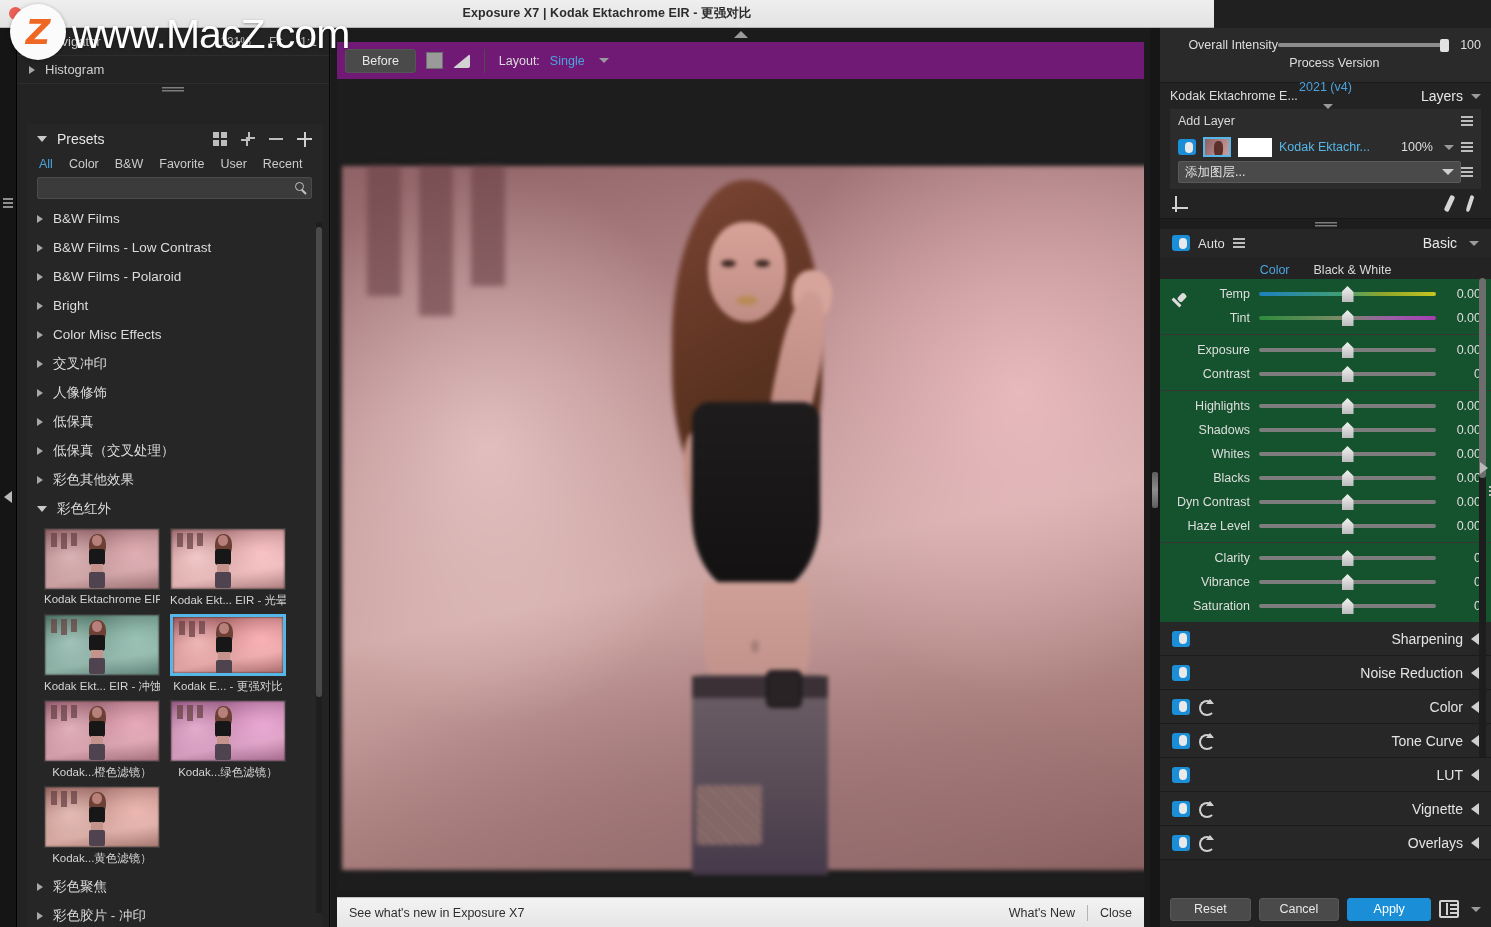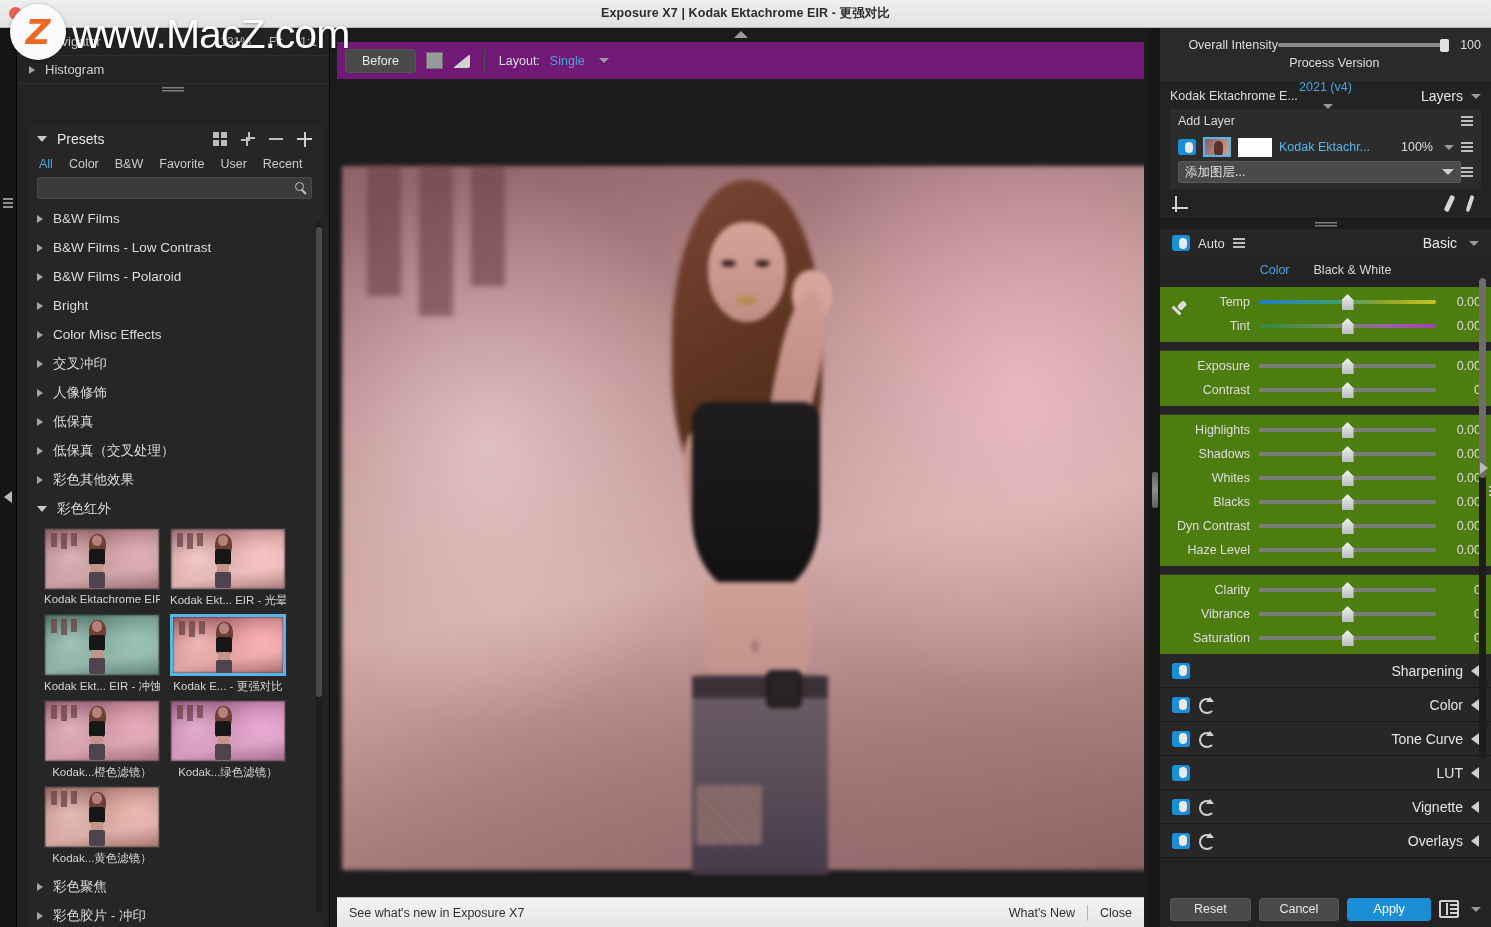--- a/index.html
+++ b/index.html
@@ -7,21 +7,21 @@
     width: 1491px; height: 927px;
     background: #1b1b1b;
     font-family: "Liberation Sans", "DejaVu Sans", sans-serif;
     overflow: hidden;
     -webkit-font-smoothing: antialiased;
   }
   #app { position: relative; width: 1491px; height: 927px; background:#202020; }
 
   
   .titlebar {
-    position:absolute; left:0; top:0; width:1491px; height:28px;
+    position:absolute; left:0; top:0; width:1214px; height:28px;
     background: linear-gradient(#f0efef,#e3e2e2);
     border-bottom:1px solid #b6b5b5;
     display:flex; align-items:center; justify-content:center;
   }
   .titlebar .title {
     font-size:12.5px; font-weight:bold; color:#2c2c2c; letter-spacing:.1px;
   }
   .win-dots { position:absolute; left:9px; top:7px; display:flex; gap:8px; }
   .dot { width:13px; height:13px; border-radius:50%; }
   .dot.red { background:#ec5f56; }
@@ -395,21 +395,21 @@
     display:flex; align-items:center; height:28px; padding:0 12px; gap:8px; background:#262626;
   }
   .basic-head .sp { flex:1; }
   .basic-head .nm { font-size:13px; color:#dedede; }
   .basic-head .right { font-size:14px; color:#e8e8e8; }
 
   .cw-tabs { display:flex; justify-content:center; gap:24px; padding:6px 0 2px; background:#232323; }
   .cw-tabs .t { font-size:12.5px; color:#d9d9d9; }
   .cw-tabs .t.active { color:#4ba3dd; }
 
-  .adj-block { background:#4d7c0f; padding:3px 0 4px; position:relative;margin-top:8px; }
+  .adj-block { background:#14532d; padding:3px 0 4px; position:relative; }
   .adj-block + .adj-block { border-top:1px solid #363636; }
   .adj-row { display:flex; align-items:center; height:24px; padding:0 10px 0 6px; gap:9px; }
   .adj-row .lbl { width:84px; text-align:right; font-size:12.5px; color:#dedede; }
   .adj-row .track {
     flex:1; height:4px; background:#7d7d7d; border-radius:2px; position:relative;
   }
   .adj-row .track.temp { background:linear-gradient(90deg,#1f7fbf,#3f9e77 45%,#8ea52c 70%,#c6c41f); }
   .adj-row .track.tint { background:linear-gradient(90deg,#2e8b3c,#7a8b66 45%,#9b5ea8 75%,#a63fb0); }
   .knob {
     position:absolute; left:50%; top:-6px; margin-left:-6px;
@@ -951,20 +951,26 @@
     </div>
 
     <div class="sec-row">
       <div class="toggle-pill"></div>
       <div class="sp"></div>
       <div class="nm">Sharpening</div>
       <div class="arrow-left"></div>
     </div>
     <div class="sec-row">
       <div class="toggle-pill"></div>
+      <div class="sp"></div>
+      <div class="nm">Noise Reduction</div>
+      <div class="arrow-left"></div>
+    </div>
+    <div class="sec-row">
+      <div class="toggle-pill"></div>
       <div class="ic-reset"></div>
       <div class="sp"></div>
       <div class="nm">Color</div>
       <div class="arrow-left"></div>
     </div>
     <div class="sec-row">
       <div class="toggle-pill"></div>
       <div class="ic-reset"></div>
       <div class="sp"></div>
       <div class="nm">Tone Curve</div>

